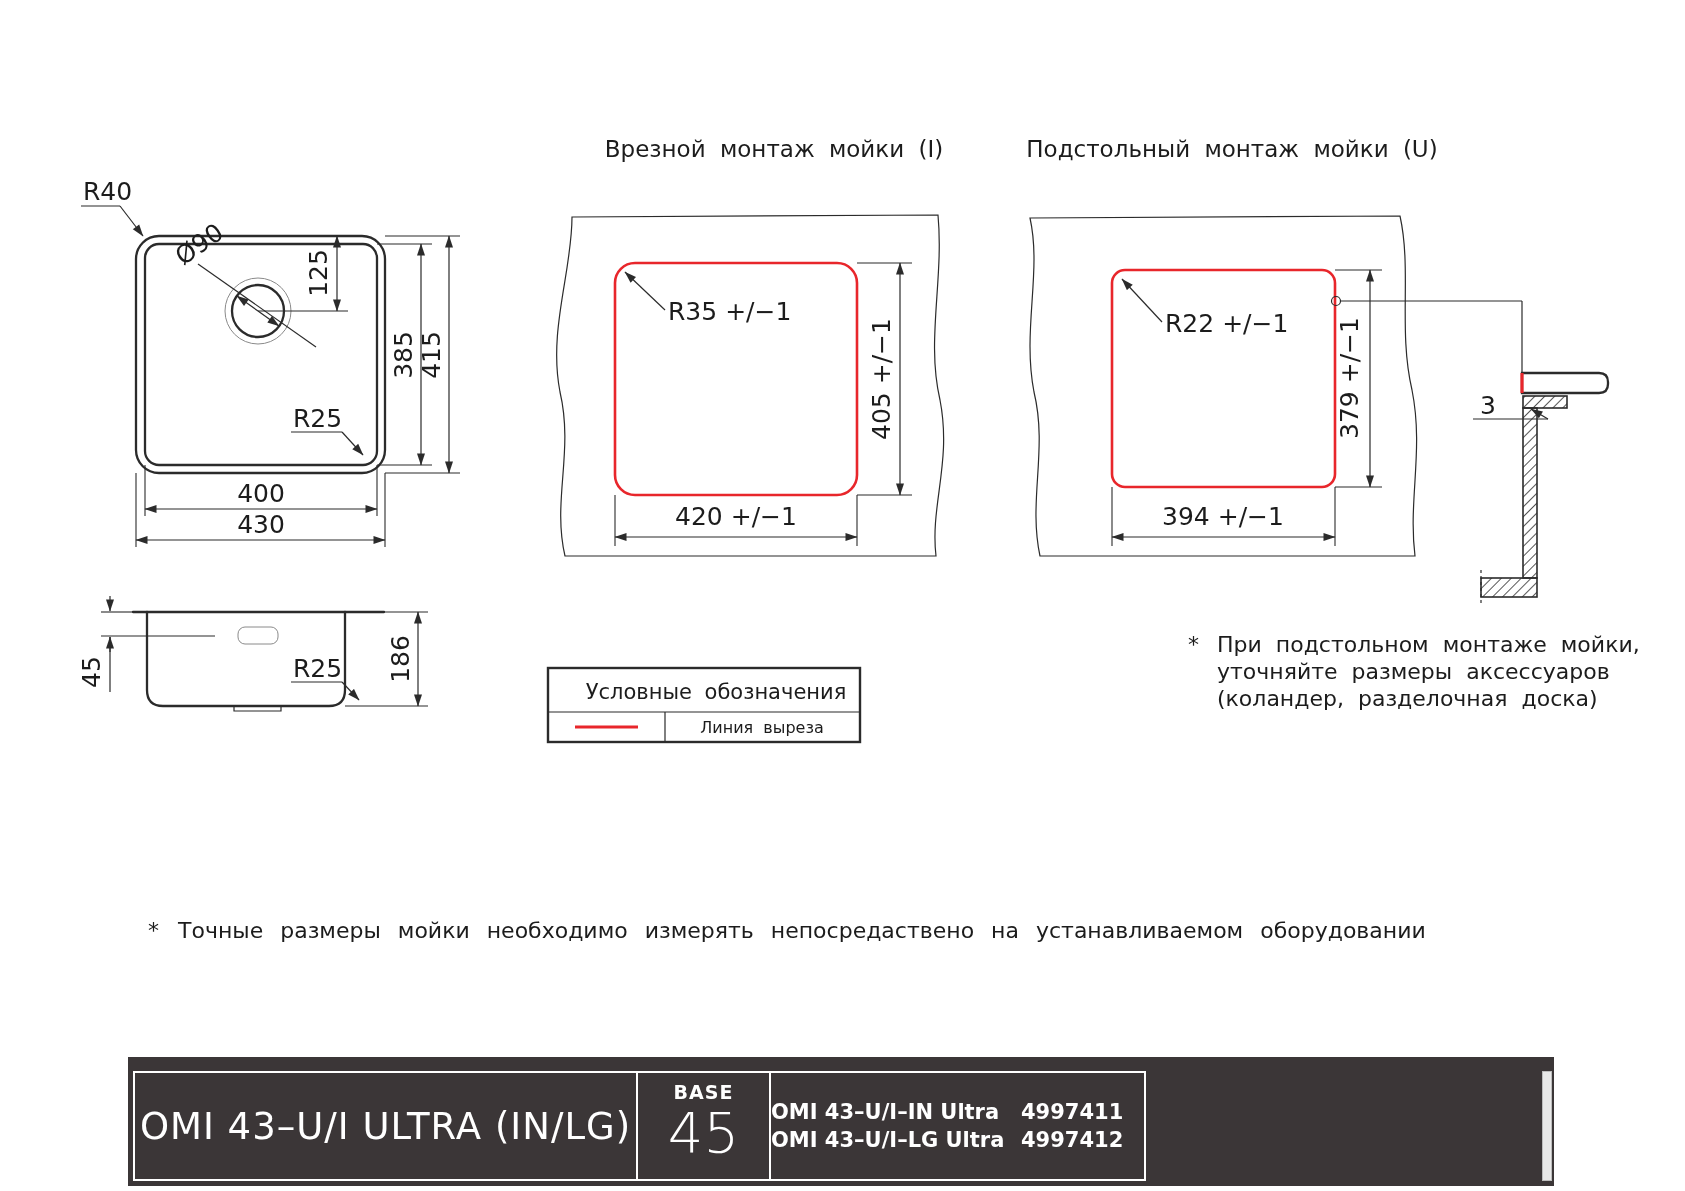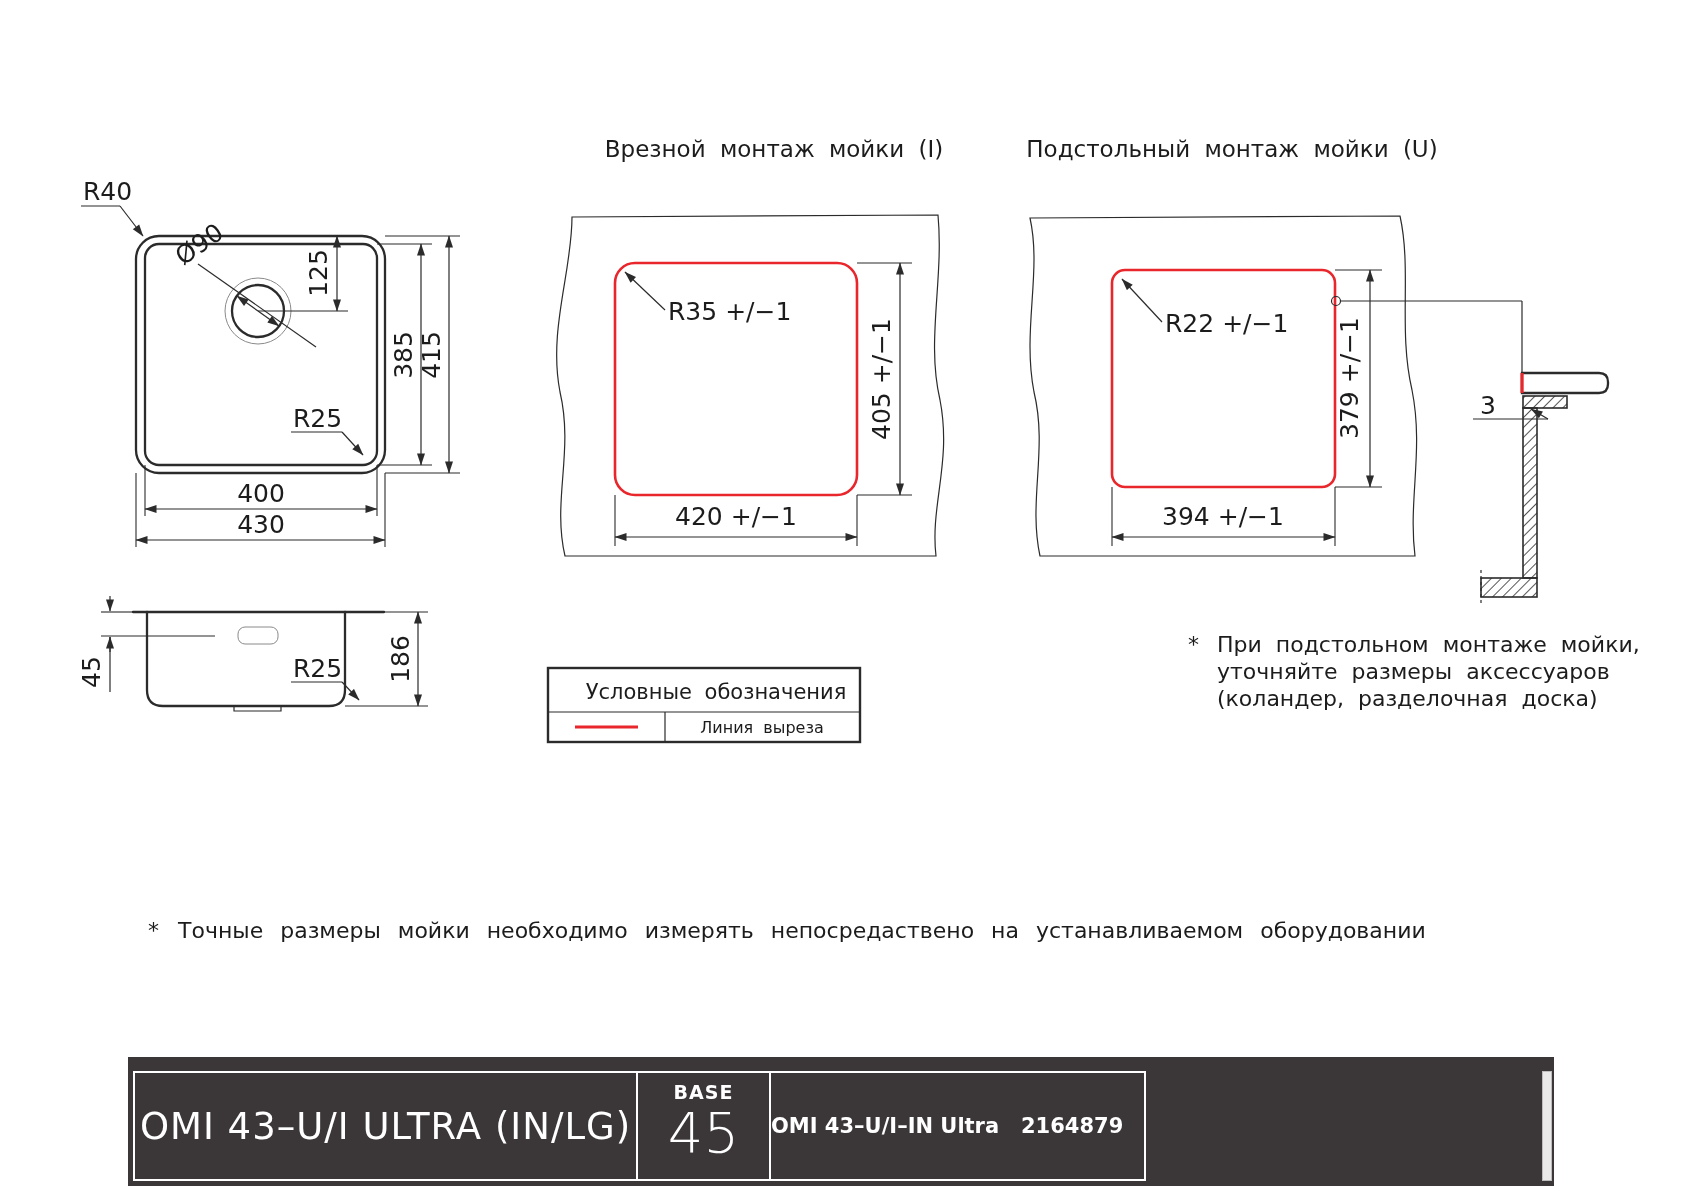--- a/index.html
+++ b/index.html
@@ -210,21 +210,25 @@
     </div>
 
     <div class="fbox fbox-base">
       <div class="base-label">BASE</div>
       <div class="base-value">45</div>
     </div>
 
     <div class="fbox fbox-codes">
       <div class="code-row">
         <span class="code-name">OMI 43–U/I–IN Ultra</span>
-        <span>2164879</span>
+        <span>4997411</span>
+      </div>
+      <div class="code-row">
+        <span class="code-name">OMI 43–U/I–LG Ultra</span>
+        <span>4997412</span>
       </div>
     </div>
 
   </div>
   <div class="page-curl"></div>
 </div>
 
 </div>
 
 </body></html>

